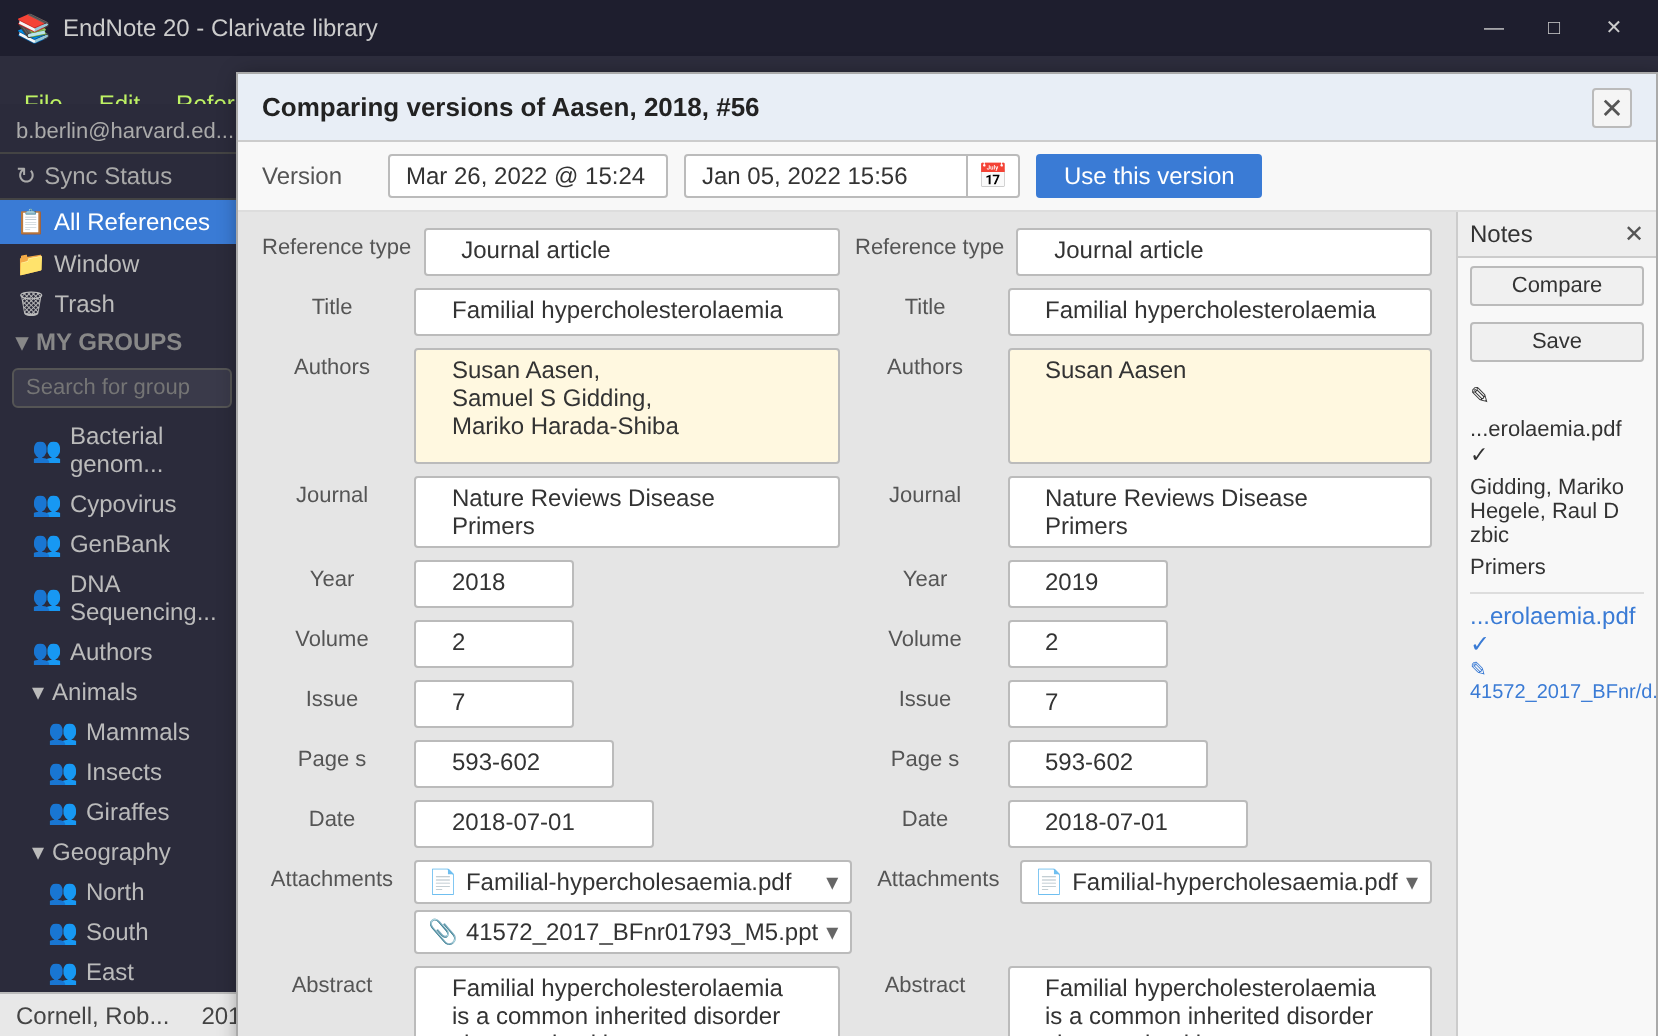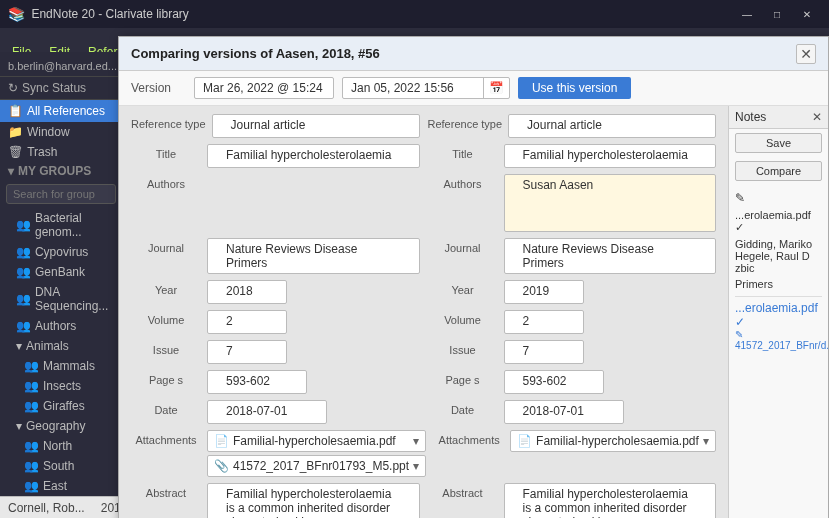--- a/index.html
+++ b/index.html
@@ -484,20 +484,23 @@
         </div>
         <div class="compare-col">
           <span class="field-label">Title</span>
           <div class="field-input">Familial hypercholesterolaemia</div>
         </div>
       </div>
 
       <div class="compare-row">
         <div class="compare-col">
           <span class="field-label">Authors</span>
+          <div class="field-input highlight" style="min-height:58px; white-space:pre-line;">Susan Aasen,
+Samuel S Gidding,
+Mariko Harada-Shiba</div>
         </div>
         <div class="compare-col">
           <span class="field-label">Authors</span>
           <div class="field-input highlight" style="min-height:58px;">Susan Aasen</div>
         </div>
       </div>
 
       <div class="compare-row">
         <div class="compare-col">
           <span class="field-label">Journal</span>
@@ -603,22 +606,22 @@
         </div>
       </div>
 
     </div>
 
     <div class="notes-panel">
       <div class="notes-header">
         <span class="notes-title">Notes</span>
         <span class="notes-close">✕</span>
       </div>
+      <button class="notes-btn">Compare</button>
       <button class="notes-btn">Save</button>
-      <button class="notes-btn">Compare</button>
       <div class="notes-content">
         <div style="display:flex; align-items:center; justify-content:space-between; margin-bottom:4px;">
           <span style="cursor:pointer;">✎</span>
         </div>
         <div class="notes-field-row">
           <div class="notes-field-value">...erolaemia.pdf ✓</div>
         </div>
         <div class="notes-field-row">
           <div class="notes-field-value" style="white-space:pre-line;">Gidding, Mariko
 Hegele, Raul D

